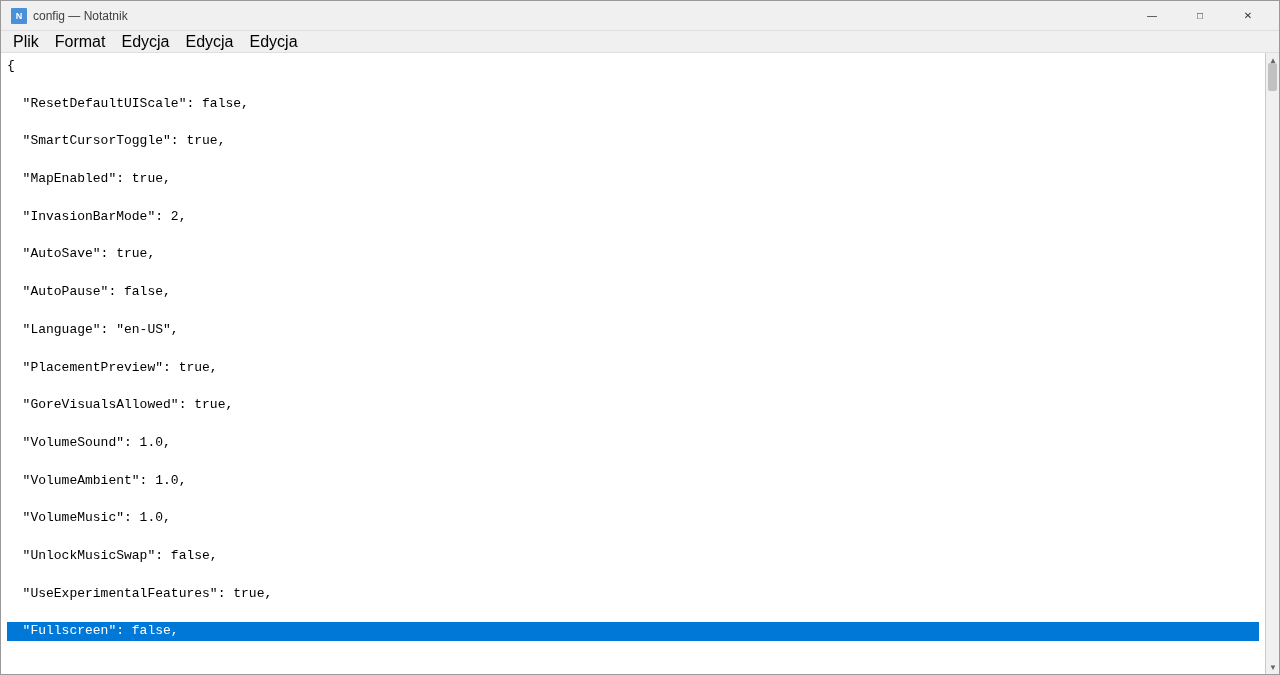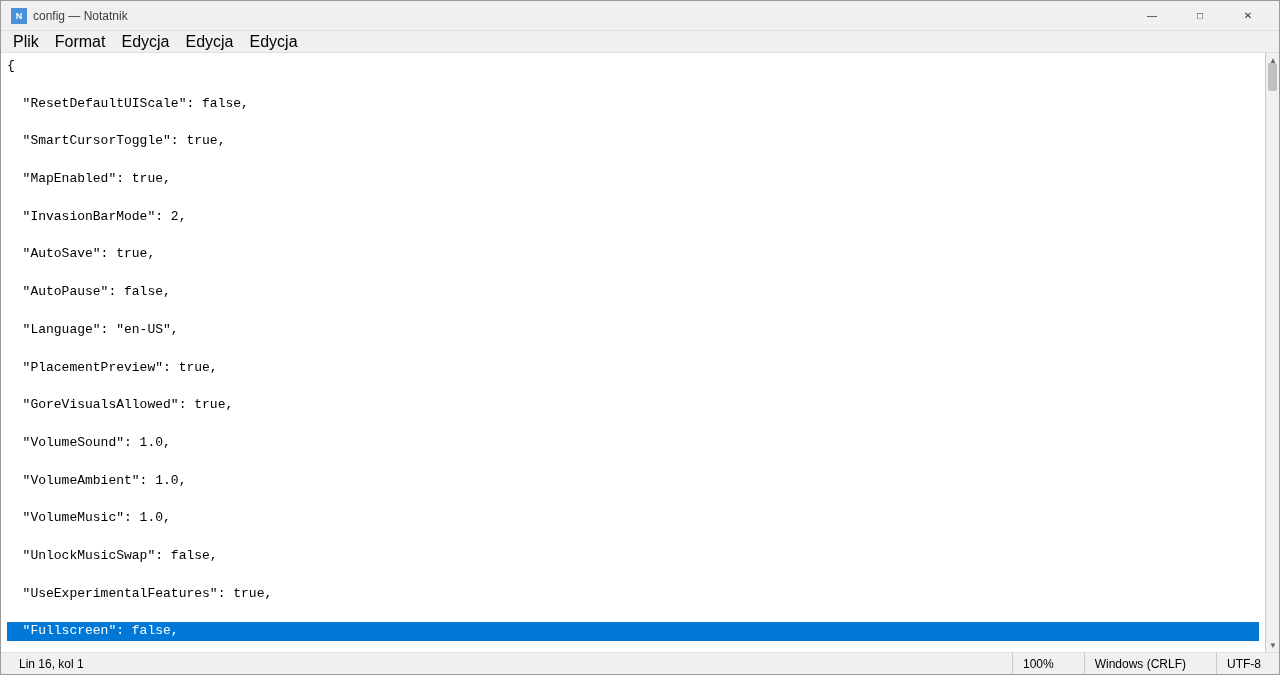--- a/index.html
+++ b/index.html
@@ -256,27 +256,13 @@
 
 </div>
     <div class="scrollbar-v">
       <div class="scrollbar-arrow">▲</div>
       <div class="scrollbar-thumb"></div>
       <div style="flex:1"></div>
       <div class="scrollbar-arrow">▼</div>
     </div>
   </div>
 
-  <div class="status-bar">
-    <div class="status-section" style="margin-right:auto; border-left:none;">
-      <span>Lin 16, kol 1</span>
-    </div>
-    <div class="status-section">
-      <span>100%</span>
-    </div>
-    <div class="status-section">
-      <span>Windows (CRLF)</span>
-    </div>
-    <div class="status-section">
-      <span>UTF-8</span>
-    </div>
-  </div>
 </div>
 
 </body></html>

